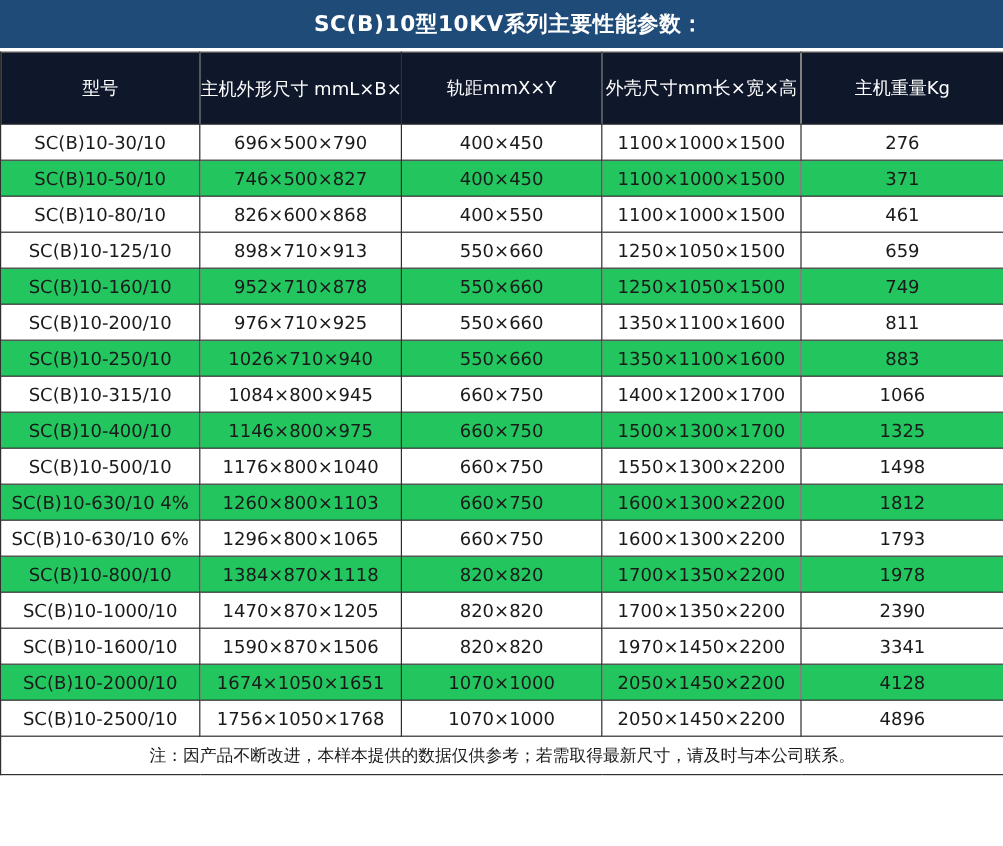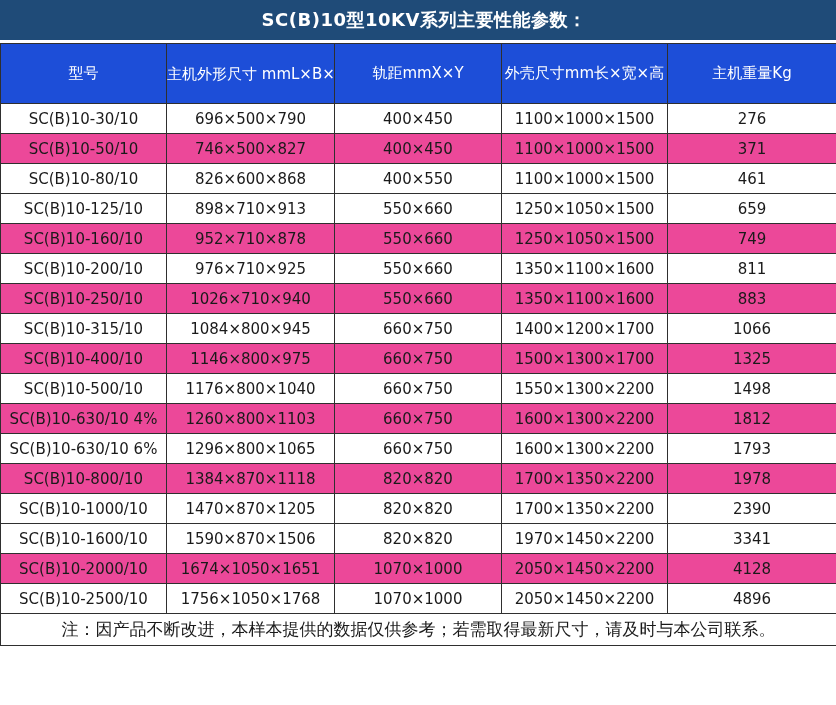--- a/index.html
+++ b/index.html
@@ -34,39 +34,39 @@
   }
   table.spec-table th,
   table.spec-table td {
     border: 1px solid #2f2f2f;
     text-align: center;
     vertical-align: middle;
     overflow: hidden;
     white-space: nowrap;
   }
   table.spec-table thead th {
-    background: #1d4ed8;
+    background: #0f172a;
     color: #ffffff;
     height: 60px;
     font-size: 15px;
     font-weight: normal;
   }
   th.two-line { white-space: pre-line; line-height: 1.6; }
   table.spec-table tbody td {
     height: 30px;
     font-size: 15px;
     color: #1a1a1a;
     background: #ffffff;
   }
   table.spec-table tbody tr.alt td {
-    background: #ec4899;
+    background: #22c55e;
   }
   table.spec-table tfoot td {
     height: 32px;
-    font-size: 17px;
+    font-size: 14px;
     color: #1a1a1a;
     background: #ffffff;
   }
 </style>
 </head>
 <body>
 
 <div class="page">
   <div class="title-bar">SC(B)10型10KV系列主要性能参数：</div>
   <div class="gap"></div>

